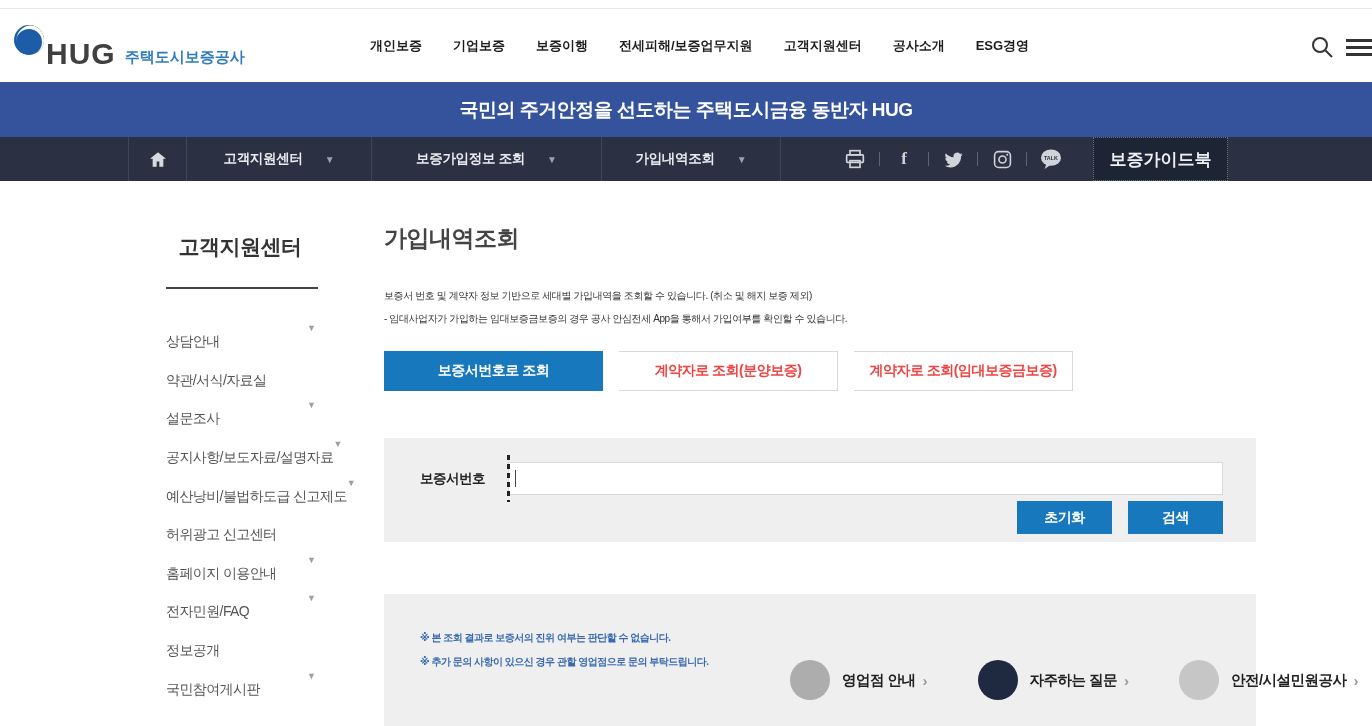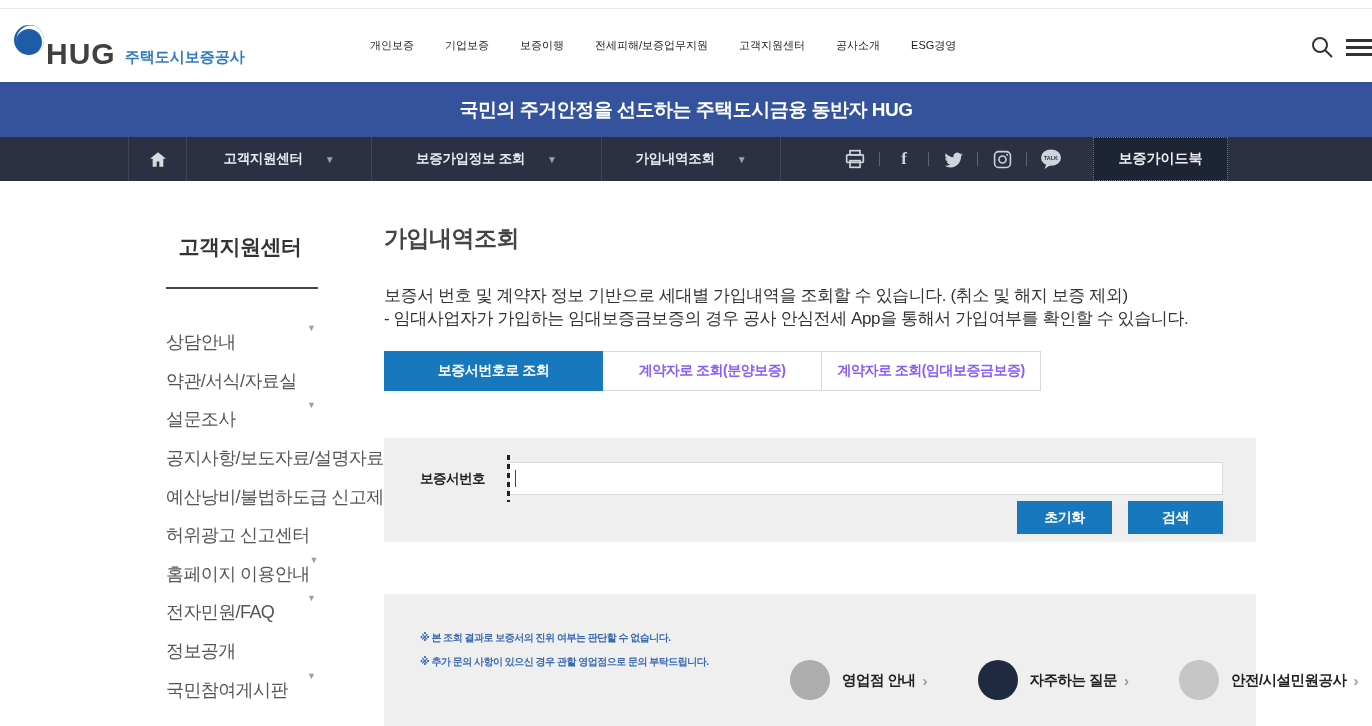--- a/index.html
+++ b/index.html
@@ -15,21 +15,21 @@
   #logo { position:absolute; left:14px; top:16px; display:flex; align-items:flex-end; cursor:pointer; }
   .logo-ball { position:relative; width:30px; height:30px; border-radius:50%;
     background:#1d5ca6; overflow:hidden; margin-right:2px; margin-bottom:14px; }
   .logo-ball::before { content:''; position:absolute; right:-4px; top:-4px; width:22px; height:22px;
     background:#787d84; border-radius:50%; }
   .logo-ball::after { content:''; position:absolute; left:2px; top:4px; width:26px; height:26px;
     background:#1d5ca6; border-radius:50%; box-shadow:2px -2px 0 1.5px #ffffff; }
   .logo-hug { font-size:30px; font-weight:bold; color:#404040; letter-spacing:1px; line-height:1; }
   .logo-sub { font-size:15px; font-weight:bold; color:#2e7bbf; margin-left:9px; margin-bottom:2px; }
   #gnb { position:absolute; left:370px; top:0; height:73px; display:flex; align-items:center; gap:31px; }
-  .gnb-item { font-size:11px; font-weight:normal; color:#1d1d1d; white-space:nowrap; cursor:pointer; }
+  .gnb-item { font-size:13px; font-weight:bold; color:#1d1d1d; white-space:nowrap; cursor:pointer; }
   #search-btn { position:absolute; right:38px; top:26px; width:24px; height:24px; cursor:pointer; }
   #menu-btn { position:absolute; right:0px; top:30px; width:26px; height:18px; cursor:pointer; }
   #menu-btn span { display:block; height:2.5px; background:#333; margin-bottom:4.5px; }
 
   
   #banner { position:absolute; top:82px; left:0; width:1372px; height:55px; background:#34539c;
     display:flex; align-items:center; justify-content:center; }
   #banner .txt { color:#fff; font-size:19px; font-weight:bold; letter-spacing:-0.5px; }
 
   
@@ -42,46 +42,46 @@
   .sn-item1 { width:185px; } .sn-item2 { width:230px; } .sn-item3 { width:180px; border-right:1px solid rgba(255,255,255,0.10); }
   .sn-label { color:#e9eaef; font-size:13.5px; font-weight:bold; letter-spacing:-0.3px; }
   .sn-arrow { color:#9aa0b0; font-size:10px; margin-left:22px; }
   #sn-right { margin-left:auto; display:flex; align-items:center; }
   .sn-icons { display:flex; align-items:center; gap:0; margin-right:18px; }
   .sn-ico { width:22px; height:22px; display:flex; align-items:center; justify-content:center;
     cursor:pointer; margin:0 13px; }
   .sn-sep { width:1px; height:14px; background:rgba(255,255,255,0.25); }
   .fb-f { color:#cfd3da; font-size:17px; font-weight:bold; font-family:"Liberation Serif",serif; }
   #guidebook { width:135px; height:44px; background:#1d2433; border:1px dotted rgba(255,255,255,0.35);
-    color:#eef0f4; font-size:14px; font-weight:bold; display:flex; align-items:center;
+    color:#eef0f4; font-size:17px; font-weight:bold; display:flex; align-items:center;
     justify-content:center; cursor:pointer; margin-right:144px; }
 
   
   #sidebar { position:absolute; left:128px; top:181px; width:224px; }
   #sb-title { margin-top:52px; text-align:center; font-size:21px; font-weight:bold; color:#333;
     letter-spacing:-0.5px; }
   #sb-line { margin:26px auto 0 38px; width:152px; height:2px; background:#444; }
   #sb-menu { list-style:none; margin-top:20px; }
   .sb-item { height:38.6px; display:flex; align-items:center; justify-content:space-between;
     padding-left:38px; padding-right:36px; cursor:pointer; }
-  .sb-item .lbl { font-size:18px; color:#555; letter-spacing:-0.6px; white-space:nowrap;margin-top:28px; }
+  .sb-item .lbl { font-size:14px; color:#555; letter-spacing:-0.6px; white-space:nowrap;margin-top:28px; }
   .sb-item .ar { color:#9aa0a8; font-size:9px; }
 
   
   #main { position:absolute; left:384px; top:181px; width:872px; }
   #page-title { margin-top:42px; font-size:23px; color:#444; letter-spacing:-0.5px; }
   #desc { margin-top:31px; }
-  #desc p { font-size:17px; color:#333; line-height:22px; letter-spacing:-0.4px; }
+  #desc p { font-size:10px; color:#333; line-height:22px; letter-spacing:-0.4px; }
   #desc p + p { margin-top:1px; }
 
   #tabs { margin-top:21px; display:flex; }
   .tab { width:219px; height:40px; display:flex; align-items:center; justify-content:center;
     font-size:14px; font-weight:bold; letter-spacing:-0.5px; cursor:pointer; }
   .tab.active { background:#1878be; color:#fff; }
-  .tab.idle { background:#fff; color:#8b5cf6; border:1px solid #d9d9d9; border-left:none; }
+  .tab.idle { background:#fff; color:#ef4444; border:1px solid #d9d9d9; border-left:none;margin-left:16px; }
   .tab.idle:first-child { border-left:1px solid #d9d9d9; }
 
   #form-box { margin-top:47px; width:872px; height:104px; background:#efefef; padding:24px 33px 0 0; }
   .form-row { display:flex; align-items:center; }
   .form-label { width:124px; padding-left:36px; font-size:13.5px; font-weight:bold; color:#222;
     letter-spacing:-0.5px; }
   .input-wrap { position:relative; flex:1; }
   .dash-mark { position:absolute; left:-1px; top:-7px; width:3px; height:47px;
     background:repeating-linear-gradient(to bottom,#222 0 5px,transparent 5px 9px); }
   #gno-input { width:100%; height:33px; background:#fff; border:1px solid #d9d9d9; outline:none;

